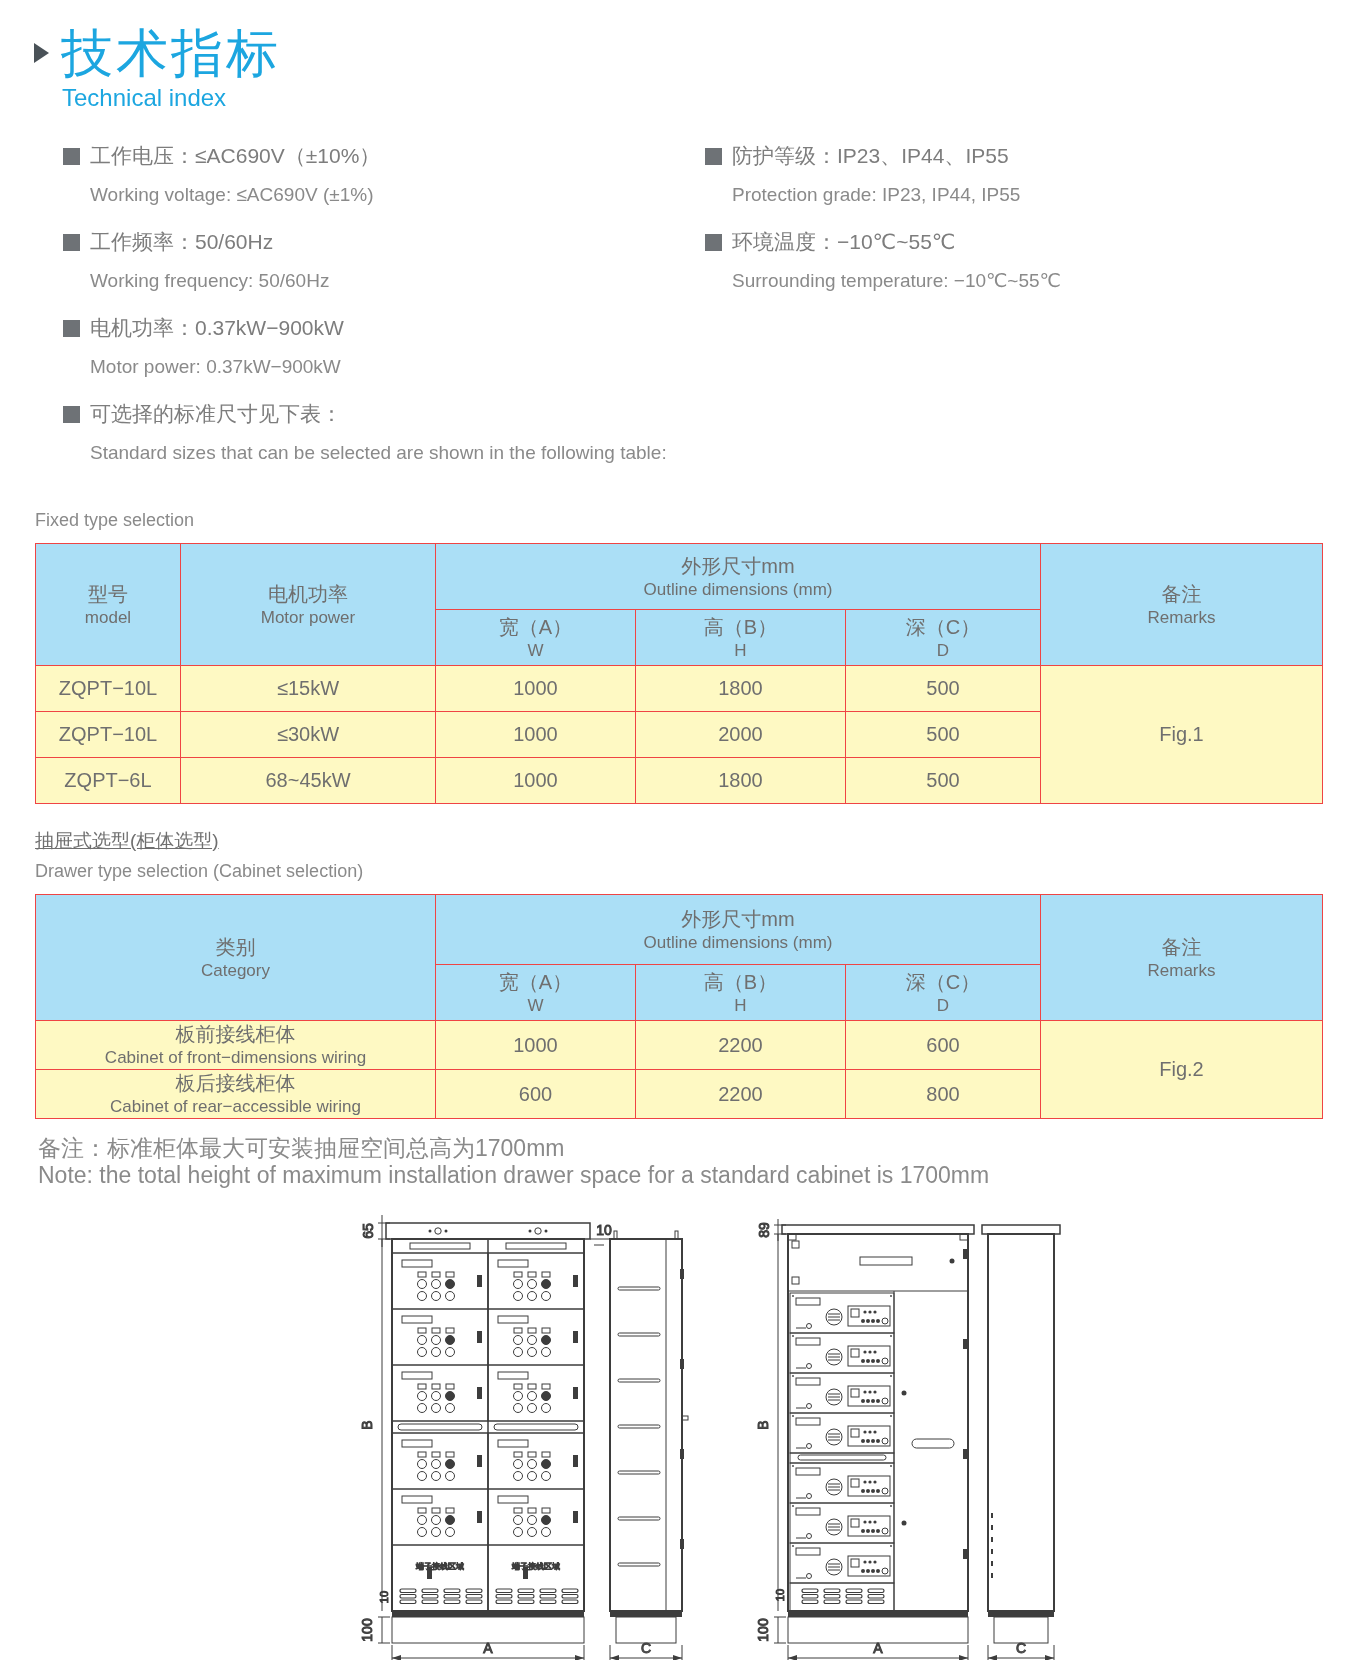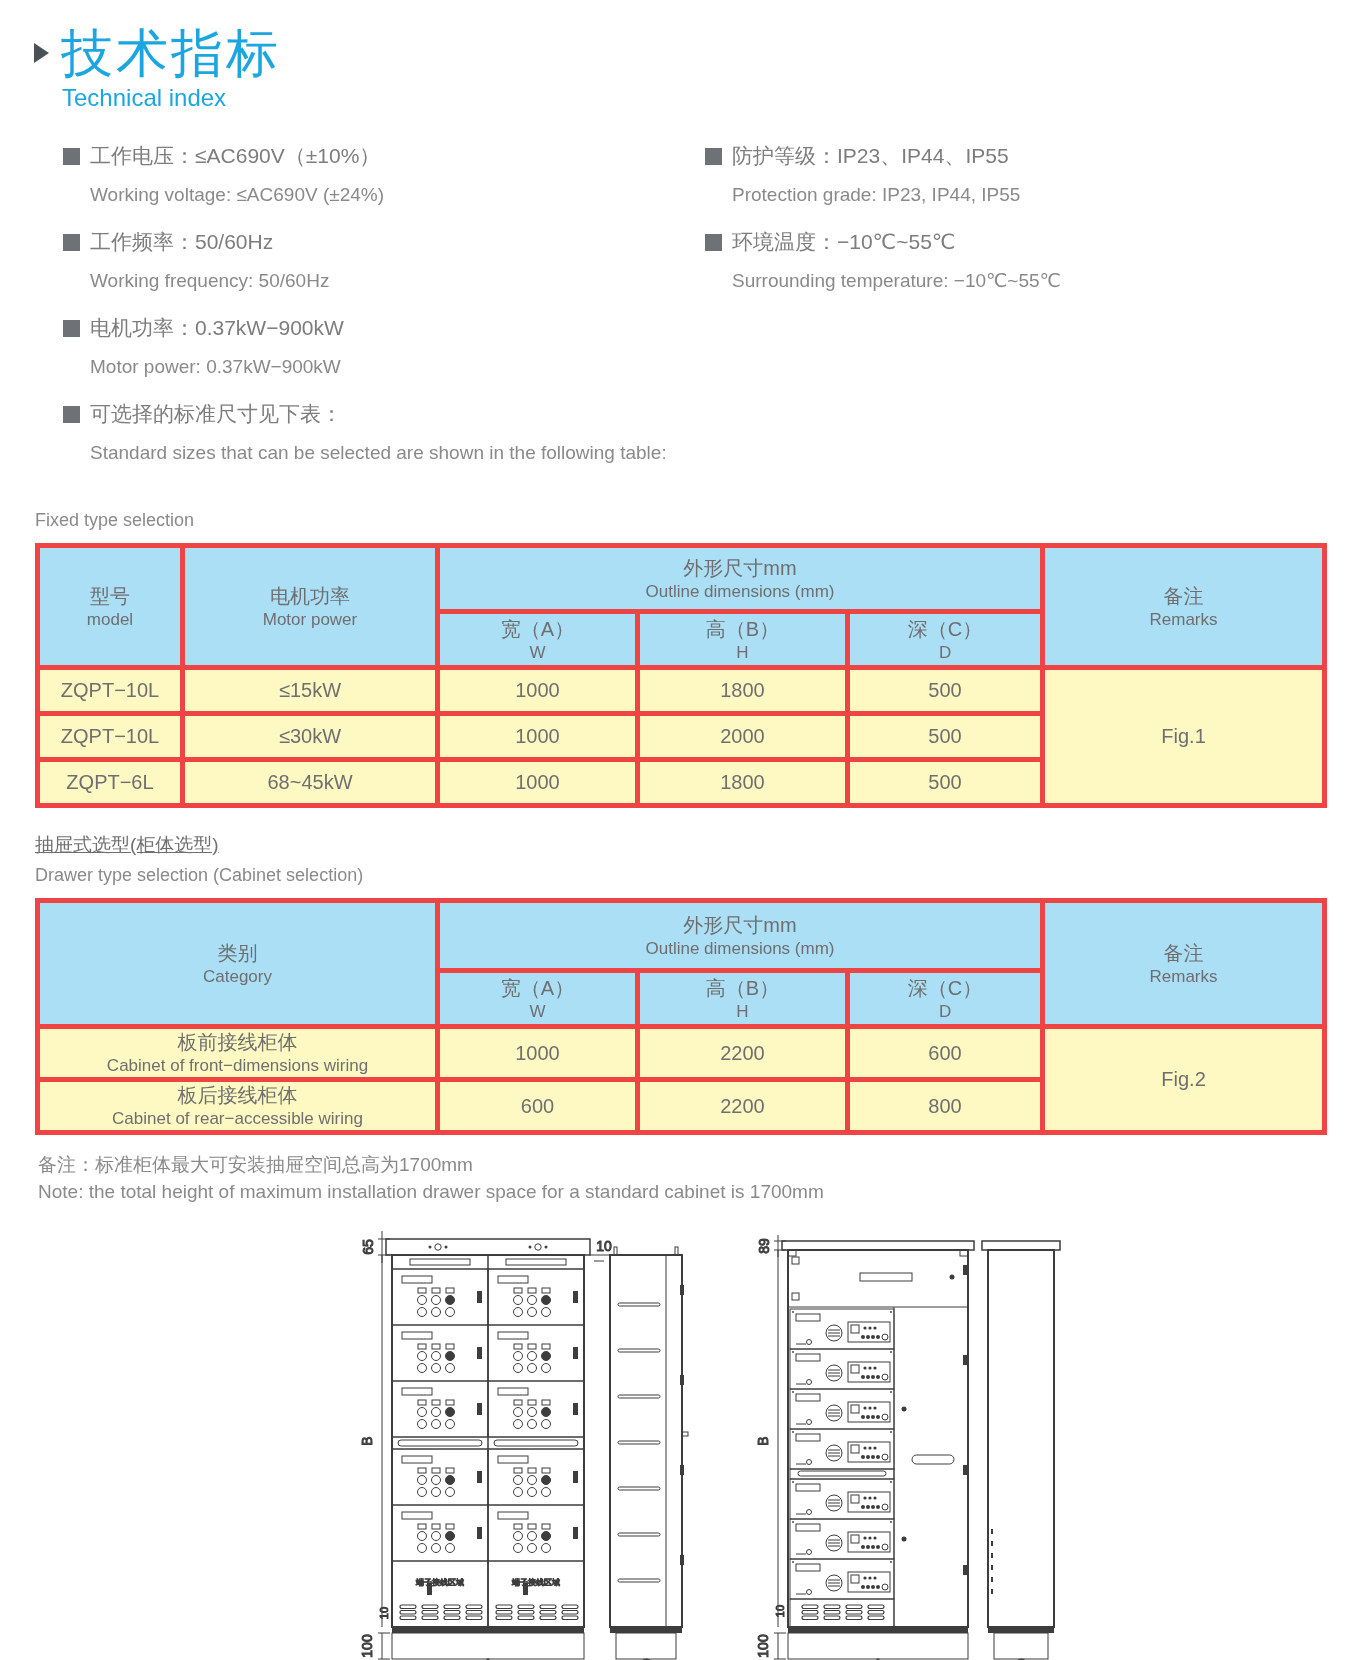--- a/index.html
+++ b/index.html
@@ -24,32 +24,32 @@
   .sq{width:17px;height:17px;background:#6e7276;margin-right:10px;flex:none;}
   .spec-en{font-size:19px;color:#8a8a8a;margin-left:27px;line-height:24px;}
 
   
   .sec-h{margin:24px 0 12px 35px;}
   .sec-h .zh{font-size:19px;color:#6f6f6f;text-decoration:underline;margin-bottom:7px;}
   .sec-h .en{font-size:18px;color:#8a8a8a;}
 
   
   table.tbl{border-collapse:collapse;table-layout:fixed;width:1287px;margin:0 0 0 35px;}
-  table.tbl td{border:5px solid #ef4444;text-align:center;vertical-align:middle;color:#6f6f6f;padding:0;}
+  table.tbl td{border:1px solid #ef4444;text-align:center;vertical-align:middle;color:#6f6f6f;padding:0;}
   td.hd{background:#abdff6;}
   td.bd{background:#fef9c3;}
   .zh-l{display:block;font-size:20px;line-height:26px;}
   .en-l{display:block;font-size:17px;line-height:22px;}
   .val{font-size:20px;}
   .t1-r1{height:66px;} .t1-r2{height:56px;} .t1-b{height:46px;}
   .t2-r1{height:70px;} .t2-r2{height:56px;} .t2-b{height:47px;}
 
   
   .note{margin:16px 0 0 38px;}
-  .note div{font-size:19px;line-height:27px;color:#8a8a8a;}
+  .note div{font-size:23px;line-height:27px;color:#8a8a8a;}
 
   
   .figs{display:flex;margin:14px 0 0 342px;gap:48px;}
   .fig-svg text{fill:#5f5f5f;font-family:"Liberation Sans","DejaVu Sans",sans-serif;}
   .fig-svg .cap{fill:#8a8a8a;font-size:22px;}
   .fig-svg .dim{font-size:14px;}
   .fig-svg .dim-s{font-size:11px;}
   .fig-svg .tlabel{font-size:8px;fill:#4a4a4a;}
 </style>
 </head>
@@ -65,21 +65,21 @@
     <div class="title-en">Technical index</div>
   </div>
 
   <div class="specs">
     <div class="spec-col-left">
       <div class="spec-item">
         <div class="spec-zh">
             <span class="sq"></span>
             <span>工作电压：≤AC690V（±10%）</span>
           </div>
-        <div class="spec-en">Working voltage: ≤AC690V (±24%)</div>
+        <div class="spec-en">Working voltage: ≤AC690V (±1%)</div>
       </div>
       <div class="spec-item">
         <div class="spec-zh">
             <span class="sq"></span>
             <span>工作频率：50/60Hz</span>
           </div>
         <div class="spec-en">Working frequency: 50/60Hz</div>
       </div>
       <div class="spec-item">
         <div class="spec-zh">

